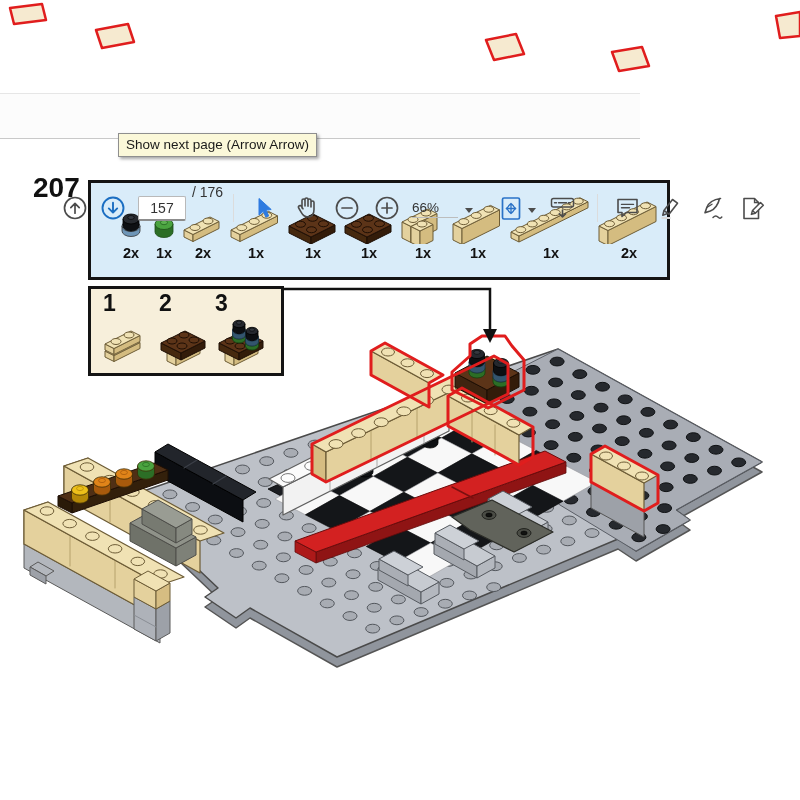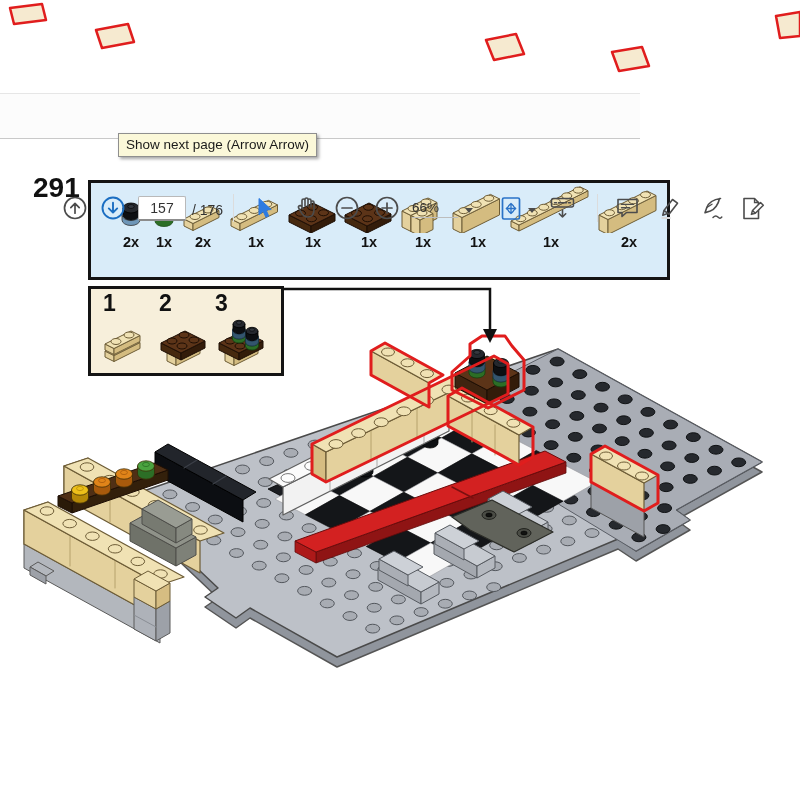--- a/index.html
+++ b/index.html
@@ -6,30 +6,30 @@
   body{width:800px;height:800px;position:relative;background:#fff;
        font-family:"Liberation Sans",sans-serif;overflow:hidden;}
   #toolbar{position:absolute;left:0;top:93px;width:640px;height:44px;background:#fcfcfc;
            border-top:1px solid #e6e6e6;border-bottom:1px solid #c9c9c9;z-index:40;}
   .tbtn{position:absolute;top:99px;width:30px;height:30px;display:flex;align-items:center;
         justify-content:center;cursor:pointer;}
   .tdiv{position:absolute;top:100px;width:1px;height:28px;background:#dcdcdc;}
   #page-input{position:absolute;left:138px;top:102px;width:46px;height:22px;border:1px solid #b9b9b9;
               border-bottom:2px solid #8c8c8c;border-radius:2px;font-size:14px;color:#333;
               text-align:center;line-height:22px;background:#fff;}
-  #page-total{position:absolute;left:192px;top:108px;font-size:14px;color:#333;}
+  #page-total{position:absolute;left:192px;top:90px;font-size:14px;color:#333;}
   #zoom-level{position:absolute;left:412px;top:106px;width:46px;font-size:13.5px;
               color:#333;border-bottom:1px solid #bdbdbd;padding-bottom:2px;}
   .caret{position:absolute;top:112px;}
   #tooltip{position:absolute;left:118px;top:133px;height:22px;line-height:22px;padding:0 7px;
            border:1px solid #8f8f8f;font-size:13.5px;color:#1a1a1a;z-index:50;
            box-shadow:2px 2px 3px rgba(0,0,0,.35);white-space:nowrap;}
   #step-number{position:absolute;left:33px;top:172px;font-size:28px;font-weight:bold;color:#111;}
   #parts-box{position:absolute;left:88px;top:180px;width:582px;height:100px;border:3px solid #141414;
-             box-sizing:border-box;display:flex;align-items:flex-start;justify-content:space-between;
+             box-sizing:border-box;display:flex;align-items:center;justify-content:space-between;
              padding:0 20px 6px 22px;}
   .part-slot{display:flex;flex-direction:column;align-items:center;justify-content:flex-end;}
   .part-qty{font-size:14.5px;font-weight:bold;color:#111;margin-top:1px;}
   #substeps-box{position:absolute;left:88px;top:286px;width:196px;height:90px;border:3px solid #141414;
                 box-sizing:border-box;}
   .substep-num{position:absolute;top:1px;font-size:23px;font-weight:bold;color:#111;}
   #overlay{position:absolute;left:0;top:0;z-index:5;pointer-events:none;}
   #substep-art{position:absolute;left:0;top:0;}
 </style>
 </head>
@@ -119,21 +119,21 @@
     <svg width="29" height="27">
       <path d="M5,3.5 H15.5 L19.5,7.5 V23.5 H5 Z" fill="none" stroke="#4c4c4c" stroke-width="1.6" stroke-linejoin="round"></path>
       <path d="M15.5,3.5 V7.5 H19.5" fill="none" stroke="#4c4c4c" stroke-width="1.3"></path>
       <path d="M13.5,15.5 L21.5,7.5 L24.3,10.3 L16.3,18.3 Z M13.5,15.5 L12.4,19.4 L16.3,18.3" fill="#fff" stroke="#4c4c4c" stroke-width="1.5" stroke-linejoin="round"></path>
     </svg>
   </div>
 </div>
 
 <div id="tooltip" style="background: rgb(251, 248, 217);">Show next page (Arrow Arrow)</div>
 
-<div id="step-number">291</div>
+<div id="step-number">207</div>
 
 <div id="parts-box" style="background: rgb(217, 236, 249);">
     <div class="part-slot">
       <svg width="36" height="50">
         <path d="M9,32 L9,37 A9,5.5 0 0 0 27,37 L27,32 Z" fill="#6e96b8" stroke="#333" stroke-width="0.8"></path>
         <ellipse cx="18" cy="32" rx="9" ry="5.5" fill="#a9cde9" stroke="#333" stroke-width="0.8"></ellipse>
         <path d="M10,25 L10,32 A8,5 0 0 0 26,32 L26,25 Z" fill="#0e1013" stroke="#000" stroke-width="0.8"></path>
         <ellipse cx="18" cy="25" rx="8" ry="5" fill="#26292e" stroke="#000" stroke-width="0.8"></ellipse>
         <ellipse cx="18" cy="23.5" rx="3.2" ry="2" fill="#34383f" stroke="#000" stroke-width="0.6"></ellipse>
       </svg>

